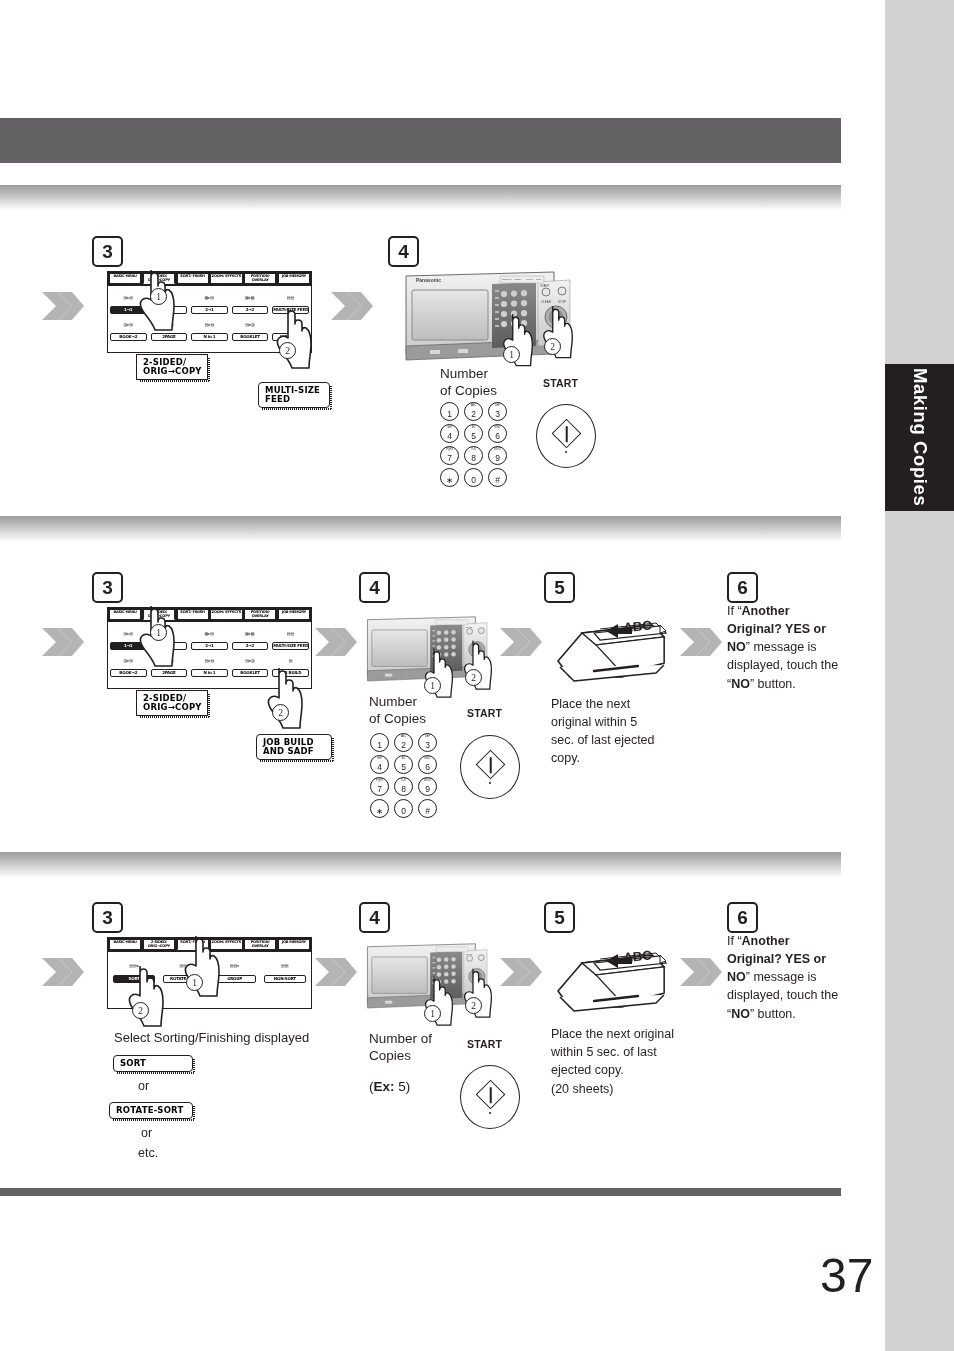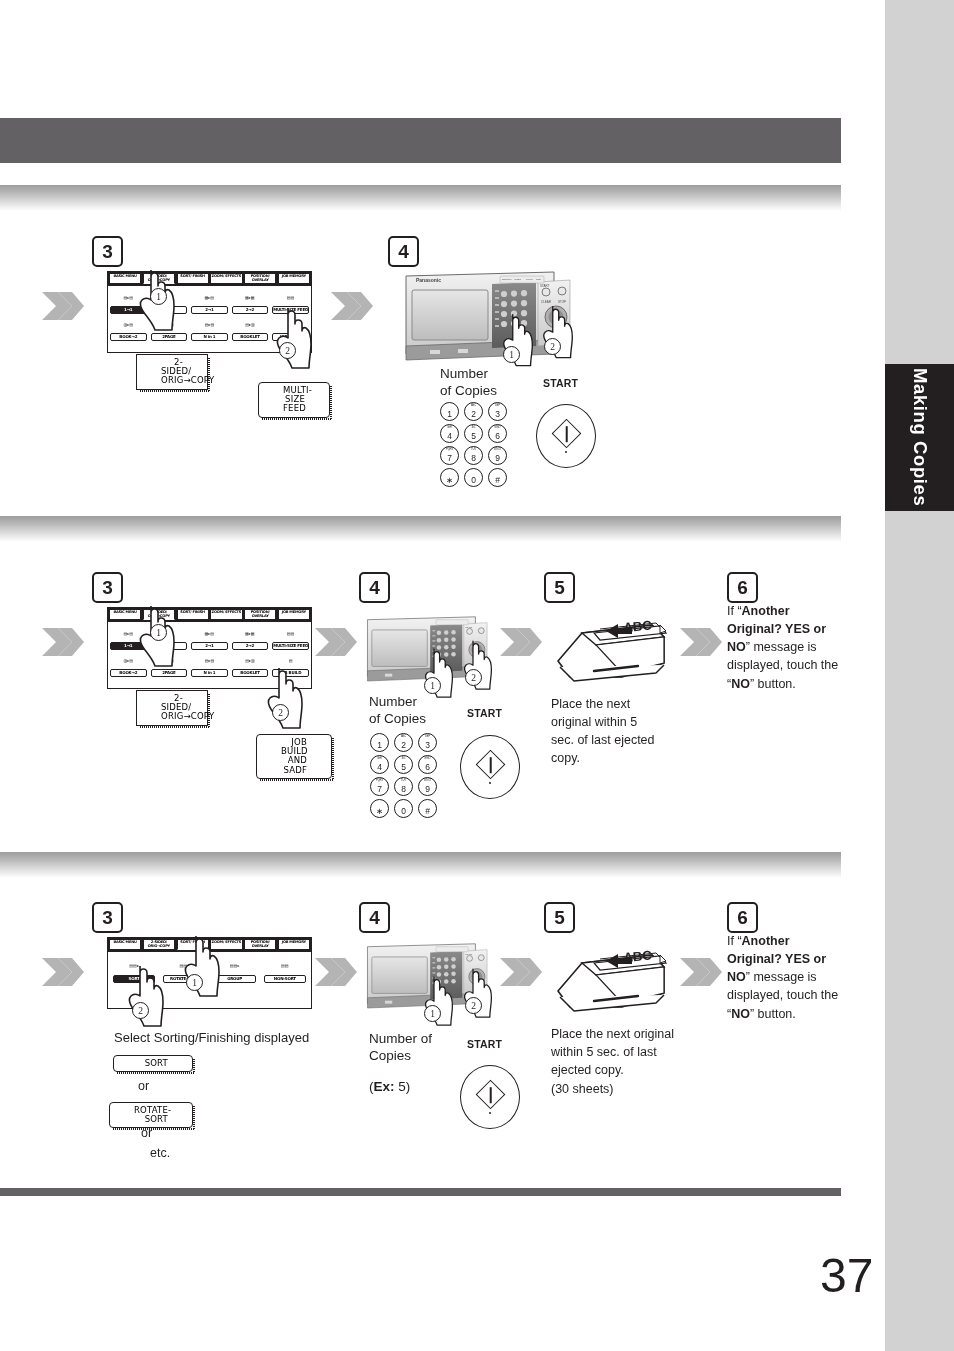--- a/index.html
+++ b/index.html
@@ -101,23 +101,23 @@
     font-family:"DejaVu Sans",sans-serif;font-weight:bold;
     background:#fff;color:#000;letter-spacing:-.2px;
     overflow:hidden;white-space:nowrap;
   }
   .lcd-btn.inv{background:#231f20;color:#fff;}
 
   
   .callout{
     position:absolute;
     border:1.4px solid #231f20;border-radius:4px;background:#fff;
-    font-family:"DejaVu Sans",sans-serif;font-weight:normal;
-    font-size:8.5px;line-height:1.08;text-align:right;color:#000;
-    padding:3px 24px;box-sizing:border-box;
+    font-family:"DejaVu Sans",sans-serif;font-weight:bold;
+    font-size:8.5px;line-height:1.08;text-align:left;color:#000;
+    padding:3px 6px;box-sizing:border-box;
     letter-spacing:.2px;
   }
   .callout.sq{border-radius:0;}
   .callout .shadow-d{
     position:absolute;left:3px;right:-2px;bottom:-3px;height:2px;
     background:repeating-linear-gradient(to right,#231f20 0 1px,transparent 1px 2px);
   }
   .callout .shadow-r{
     position:absolute;top:3px;bottom:-2px;right:-3px;width:2px;
     background:repeating-linear-gradient(to bottom,#231f20 0 1px,transparent 1px 2px);
@@ -781,21 +781,21 @@
     <span class="shadow-d"></span>
     <span class="shadow-r"></span>
   </div>
   <div class="small-or" style="left:138px;top:191px">or</div>
   <div class="callout" style="left:109px;top:214px;width:84px">
     <span>ROTATE-SORT</span>
     <span class="shadow-d"></span>
     <span class="shadow-r"></span>
   </div>
   <div class="small-or" style="left:141px;top:238px">or</div>
-  <div class="small-or" style="left:150px;top:258px">etc.</div>
+  <div class="small-or" style="left:138px;top:258px">etc.</div>
 
   <div class="flow-arrow" style="left:315px;top:66px">
     <svg width="42" height="36" viewBox="0 0 42 36">
         <path d="M0 4 L16 4 L30 18 L16 32 L0 32 L14 18 Z" fill="#b4b4b4"></path>
         <path d="M16 4 L30 4 L42 18 L30 32 L16 32 L30 18 Z" fill="#b4b4b4"></path>
       </svg>
   </div>
 
   <div class="badge" style="left:359px;top:14px">4</div>
   <div class="machine" style="left:366px;top:45px">
@@ -897,21 +897,21 @@
       <path d="M8 64 L22 78 L104 70 L112 62" fill="#fff" stroke="#231f20" stroke-width="1.5" stroke-linejoin="round"></path>
       <path d="M42 68 L86 63" fill="none" stroke="#231f20" stroke-width="2.4" stroke-linecap="round"></path>
       <g transform="translate(52,18)">
           <path d="M2 10 L14 3 L14 7 L28 7 L28 13 L14 13 L14 17 Z" fill="#231f20"></path>
         </g>
       <text x="72" y="29" font-family="Liberation Sans,sans-serif" font-size="13" font-weight="bold" fill="#231f20" transform="rotate(-5 72 29)">ABC</text>
       <path d="M108 22 L114 28 L108 30 Z" fill="#fff" stroke="#231f20" stroke-width="1"></path>
     </svg>
   </div>
   <div class="para" style="left:551px;top:137px;width:125px">Place the next original within 5 sec. of last ejected copy.</div>
-  <div class="para" style="left:551px;top:192px;width:125px">(30 sheets)</div>
+  <div class="para" style="left:551px;top:192px;width:125px">(20 sheets)</div>
 
   <div class="flow-arrow" style="left:680px;top:66px">
     <svg width="42" height="36" viewBox="0 0 42 36">
         <path d="M0 4 L16 4 L30 18 L16 32 L0 32 L14 18 Z" fill="#b4b4b4"></path>
         <path d="M16 4 L30 4 L42 18 L30 32 L16 32 L30 18 Z" fill="#b4b4b4"></path>
       </svg>
   </div>
 
   <div class="badge" style="left:727px;top:14px">6</div>
   <div class="para" id="s3-step6" style="left:727px;top:44px;width:113px"><span>If “</span><b>Another Original? YES or NO</b><span>” message is displayed, touch the “</span><b>NO</b><span>” button.</span></div>

